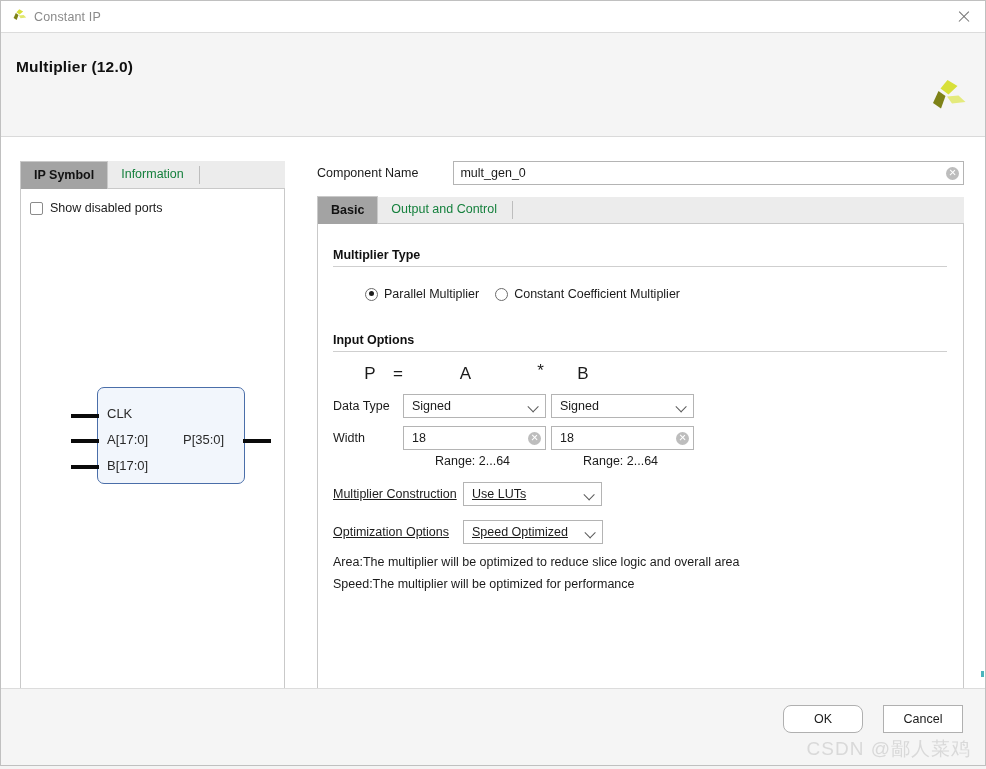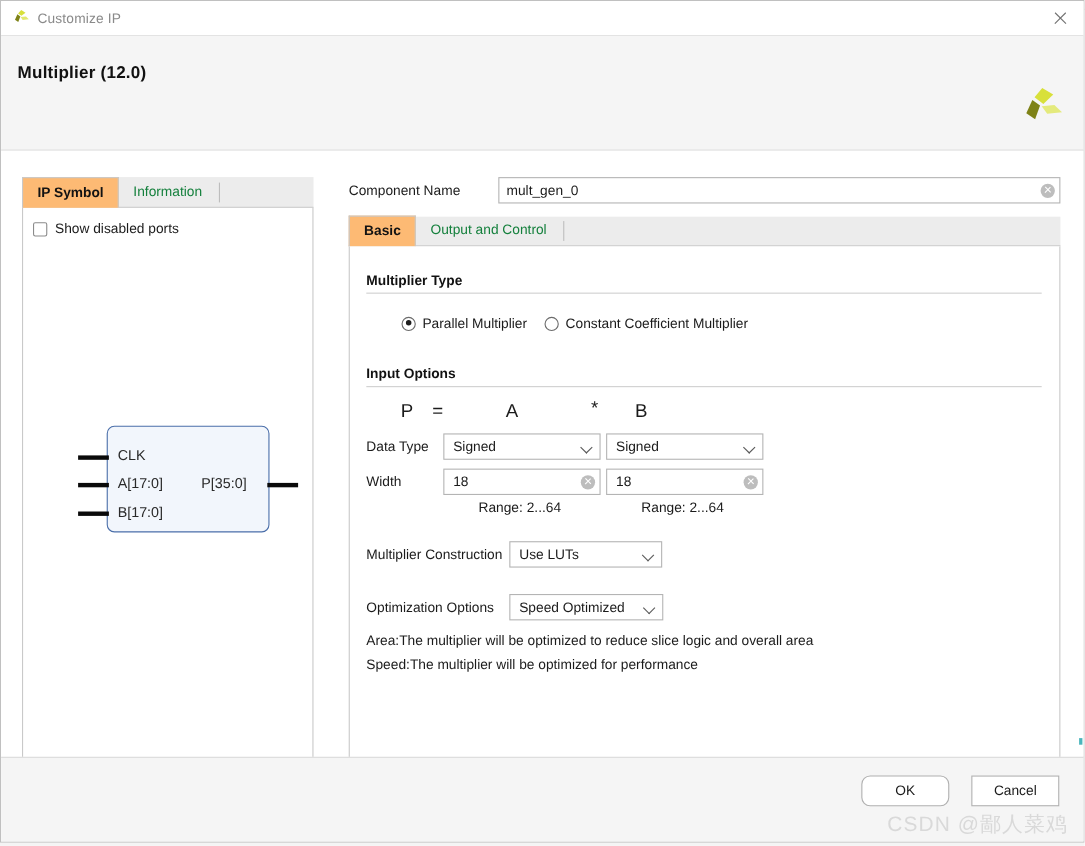--- a/index.html
+++ b/index.html
@@ -199,21 +199,21 @@
     height: 27px;
     line-height: 27px;
     font-size: 12.5px;
     color: #15803d;
     box-sizing: border-box;
     cursor: default;
     position: relative;
     white-space: nowrap;
   }
   .tab.active {
-    background: #fdba74;
+    background: #a3a3a3;
     color: #121212;
     font-weight: bold;
     border-left: 1px solid #c9c9c9;
     border-right: 1px solid #c9c9c9;
     border-top: 1px solid #c9c9c9;
     margin-bottom: -1px;
     height: 28px;
     line-height: 27px;
   }
   .tab-sep {
@@ -488,21 +488,22 @@
     width: 148px;
     font-size: 12.5px;
     color: #1b1b1b;
     padding-left: 32px;
     box-sizing: border-box;
   }
 
   .wide-row {
     display: flex;
     align-items: center;
-    margin-top: 24px;
+    margin-top: 14px;
+    text-decoration: underline;
   }
   .wide-label {
     width: 130px;
     font-size: 12.5px;
     color: #1b1b1b;
     flex: 0 0 auto;
   }
   .note {
     font-size: 12.5px;
     color: #1b1b1b;
@@ -566,21 +567,21 @@
 <div class="dialog">
 
   <div class="titlebar">
     <div class="titlebar-icon">
       <svg width="17" height="17" viewBox="0 0 17 17">
         <polygon points="9.3,1.2 13.2,3.6 9.5,6.4 6.4,4.2" fill="#d8e03a"></polygon>
         <polygon points="8.8,7.4 13.6,7.0 16.2,9.6 10.6,10.2" fill="#e2e86e"></polygon>
         <polygon points="5.8,5.0 8.5,7.1 6.6,12.0 3.6,10.0" fill="#7e8217"></polygon>
       </svg>
     </div>
-    <div class="title-text">Customize IP</div>
+    <div class="title-text">Constant IP</div>
     <div class="titlebar-spacer"></div>
     <div class="close-btn"></div>
   </div>
 
   <div class="header">
     <div class="header-title">Multiplier (12.0)</div>
 
     <div class="header-logo">
       <svg width="44" height="44" viewBox="0 0 44 44">
         <polygon points="23.5,3 33.5,9 24.5,17.5 16.5,11.5" fill="#d8e03a"></polygon>

